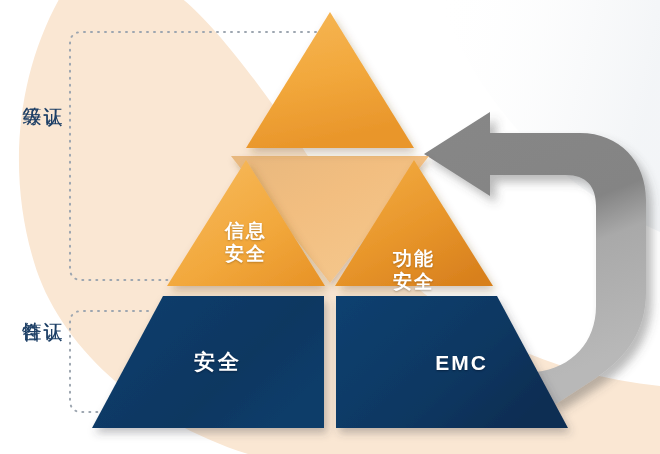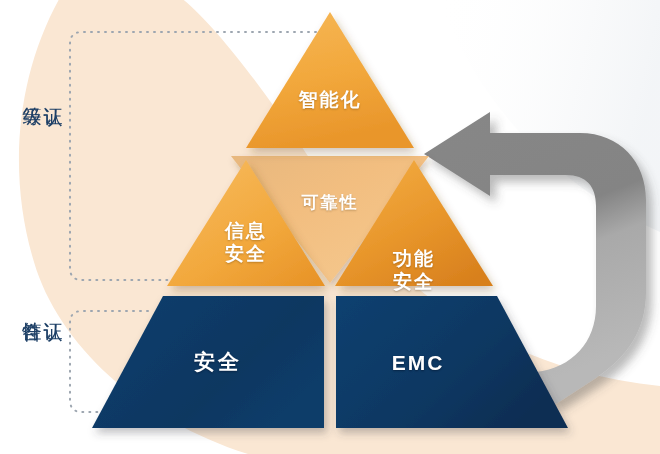--- a/index.html
+++ b/index.html
@@ -58,21 +58,21 @@
     pointer-events: none;
     line-height: 1.22;
   }
   .t-top      { font-size: 19px; letter-spacing: 2px; }
   .t-mid      { font-size: 17px; letter-spacing: 2px; }
   .t-side     { font-size: 19px; letter-spacing: 2px; }
   .t-base     { font-size: 21px; letter-spacing: 3px;
                 text-shadow: 0 1px 2px rgba(0,10,30,0.45); }
   .t-base-en  { font-size: 21px; letter-spacing: 2px;
                 font-family: "Liberation Sans", "DejaVu Sans", sans-serif;
-                text-shadow: 0 1px 2px rgba(0,10,30,0.45); }
+                text-shadow: 0 1px 2px rgba(0,10,30,0.45); text-align: right; }
 </style>
 </head>
 <body>
 
 <div id="stage">
 
   <svg class="layer" viewBox="0 0 660 454">
     <defs>
 
       <linearGradient id="gTop" x1="0" y1="0" x2="0.25" y2="1">
@@ -193,23 +193,21 @@
   <div class="lbl side-label" style="left:22px; top:92px;">
     <span class="vcol">等级</span>
     <span class="vcol">认证</span>
   </div>
 
   <div class="lbl side-label" style="left:22px; top:307px;">
     <span class="vcol">符合性</span>
     <span class="vcol">认证</span>
   </div>
 
-  <div class="shape-text t-top" style="left:270px; top:88px; width:120px;">智能化</div>
-
-  <div class="shape-text t-mid" style="left:270px; top:192px; width:120px;">可靠性</div>
+
 
   <div class="shape-text t-side" style="left:186px; top:219px; width:120px;text-align:center;">信息
 安全</div>
 
   <div class="shape-text t-side" style="left:354px; top:219px; width:120px;margin-top:28px;">功能
 安全</div>
 
   <div class="shape-text t-base" style="left:148px; top:350px; width:140px;">安全</div>
 
   <div class="shape-text t-base-en" style="left:348px; top:350px; width:140px;">EMC</div>

